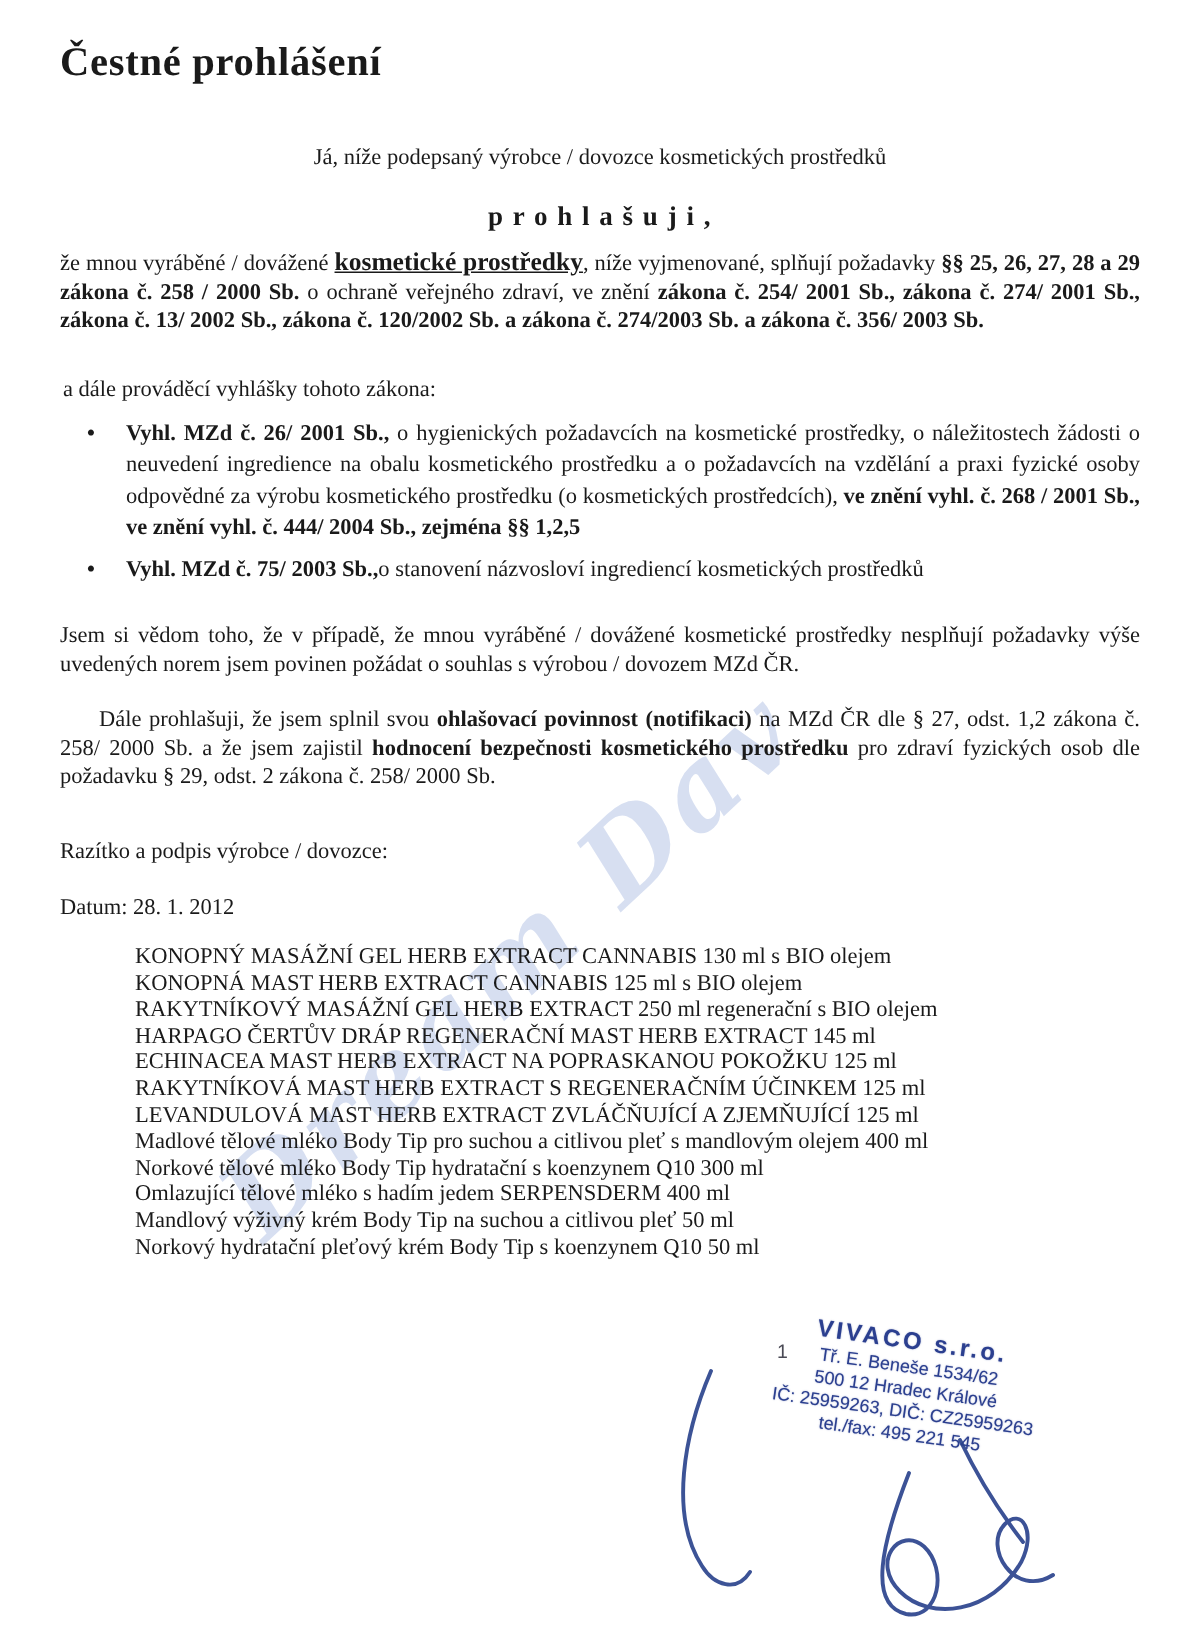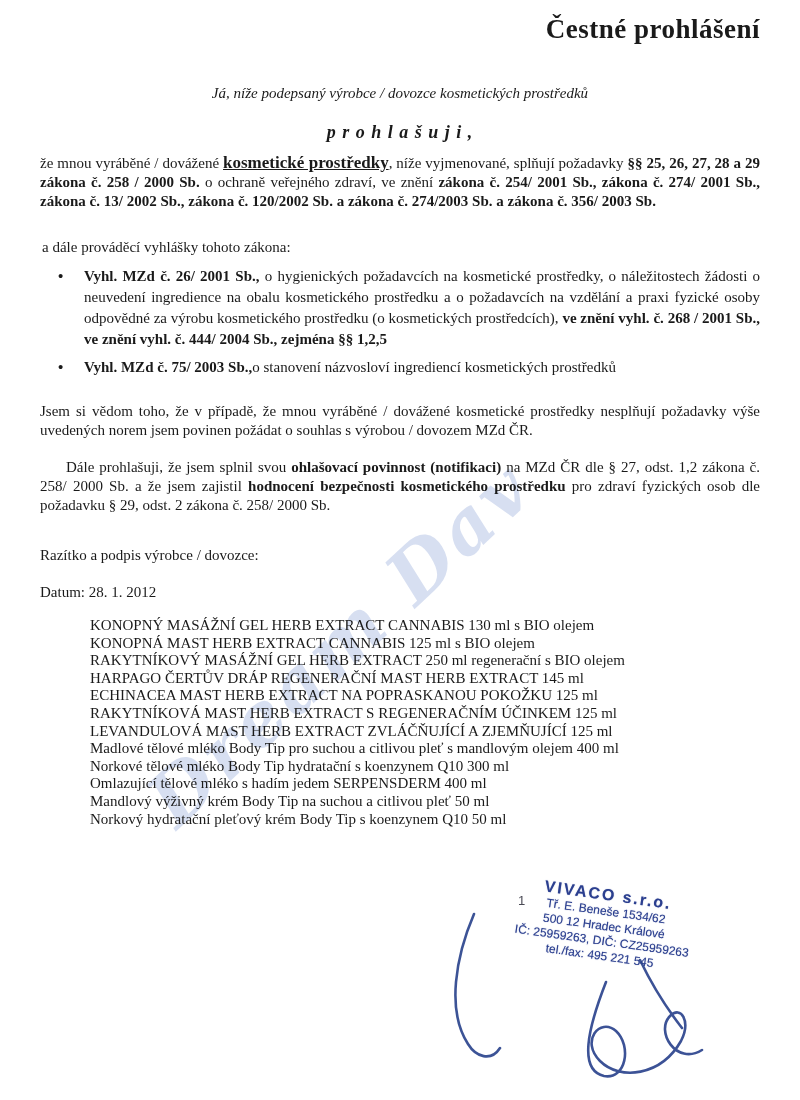--- a/index.html
+++ b/index.html
@@ -2,24 +2,24 @@
 <html lang="cs"><head>
 <meta charset="utf-8">
 <style>
   html,body{margin:0;padding:0;background:#fff;}
   .page{
     position:relative;width:800px;height:1100px;background:#fff;overflow:hidden;
     font-family:"Liberation Serif","DejaVu Serif",serif;color:#1a1a1a;
   }
   .content{position:relative;z-index:1;padding:0 40px;}
   .title{
-    text-align:right;font-size:27px;font-weight:bold;letter-spacing:.5px;
-    margin:0;padding-top:14px;
+    text-align:left;font-size:27px;font-weight:bold;letter-spacing:.5px;
+    margin:0;padding-top:26px;
   }
-  .center{text-align:center;font-style:italic;}
+  .center{text-align:center;}
   .intro{font-size:15px;margin:40px 0 0 0;}
   .declare{font-size:18px;font-weight:bold;letter-spacing:1px;margin:20px 0 0 0;}
   .para{font-size:15px;line-height:19px;text-align:justify;margin:10px 0 0 0;}
   .para.first{margin-top:10px;}
   b.seg{font-weight:bold;}
   .hl{font-weight:bold;text-decoration:underline;font-size:17px;}
   .vyhl-intro{font-size:15px;margin:28px 0 0 2px;}
   ul.bullets{list-style:none;margin:10px 0 0 0;padding:0 0 0 18px;}
   ul.bullets li{display:flex;margin-top:7px;}
   ul.bullets .dot{

